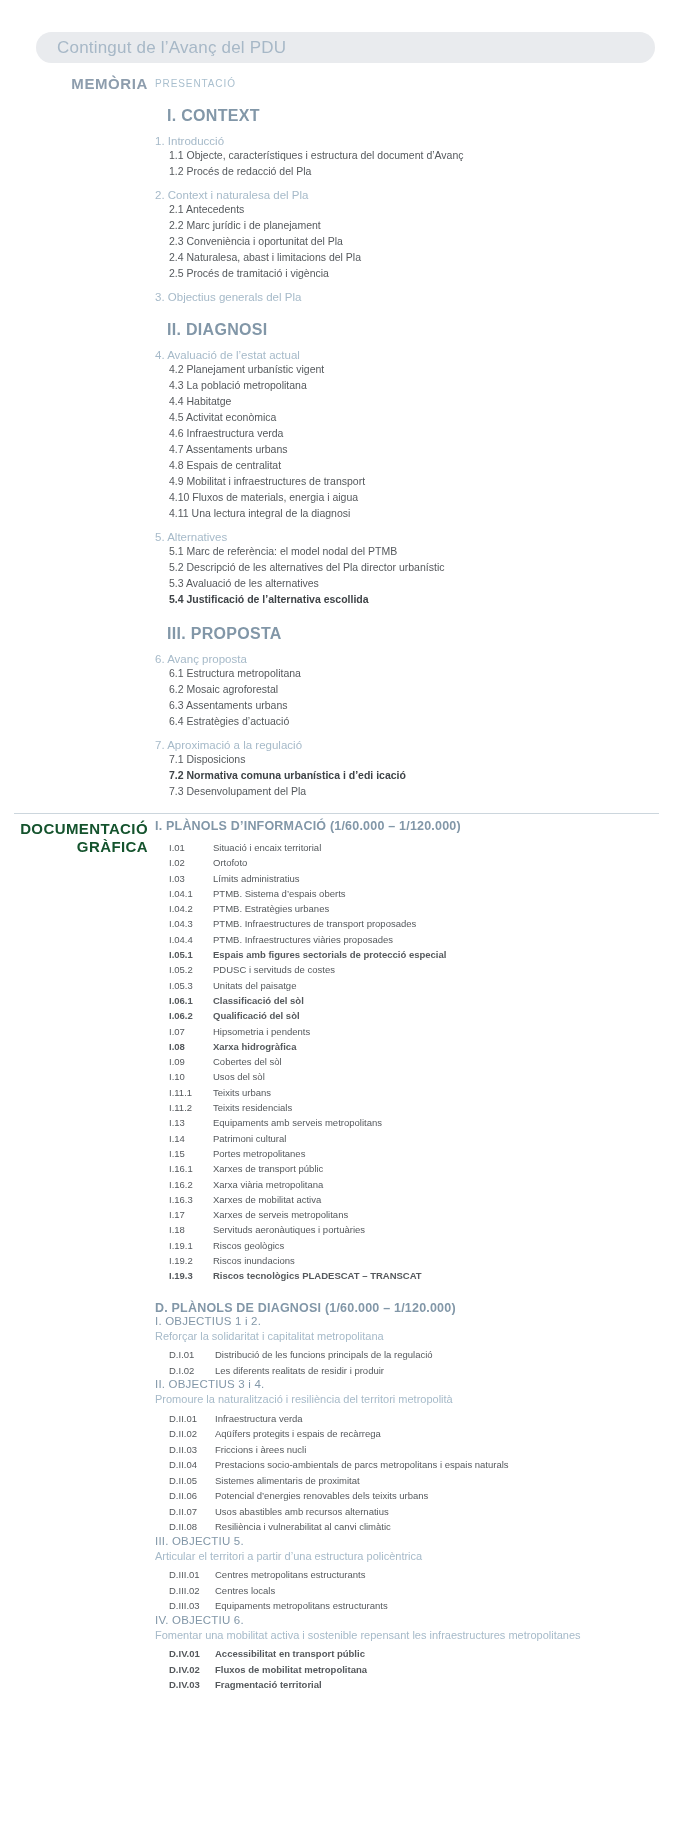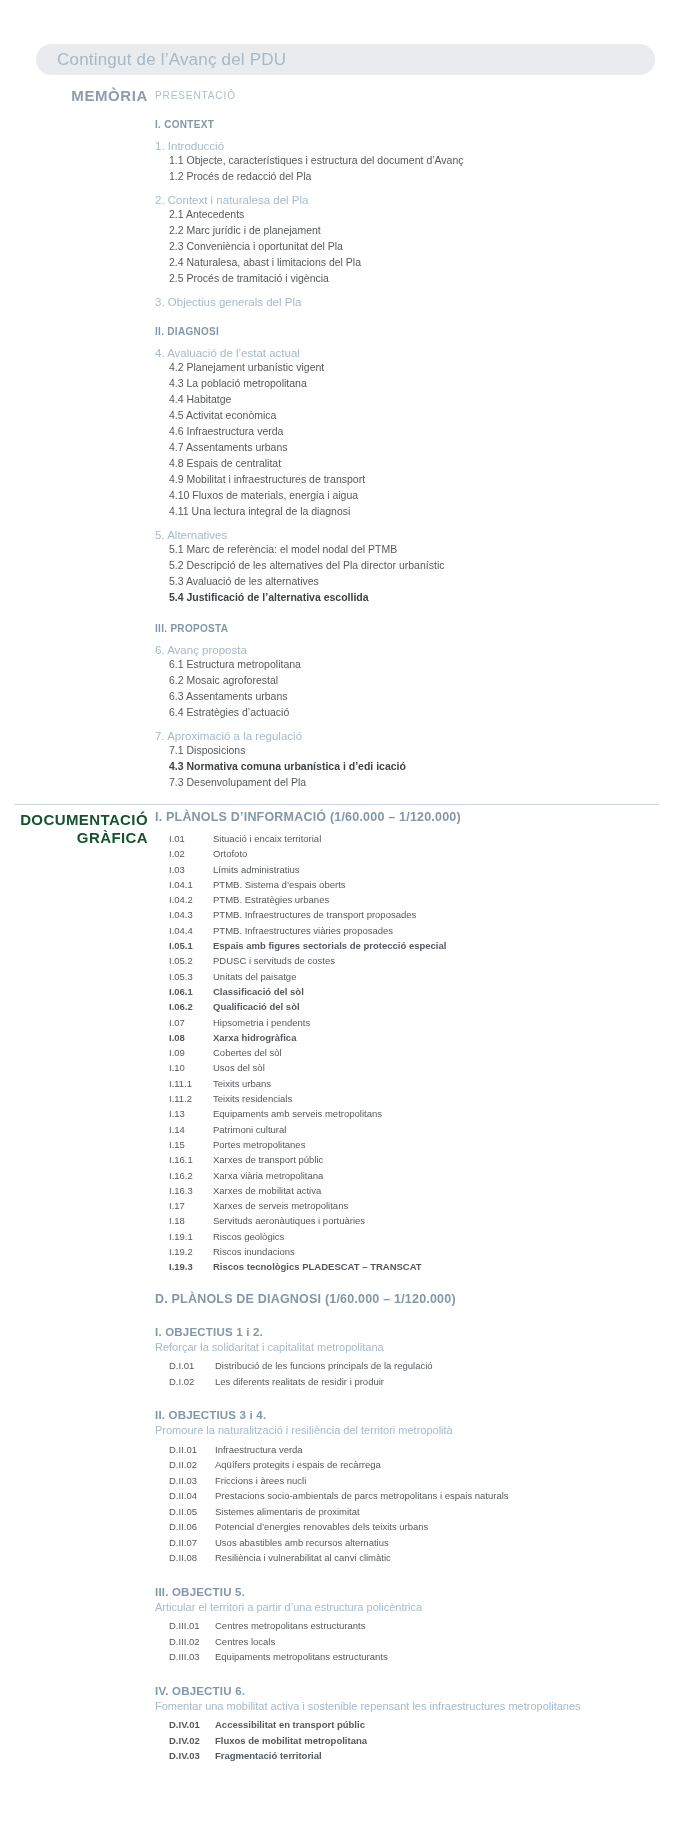--- a/index.html
+++ b/index.html
@@ -5,21 +5,21 @@
   html, body { margin: 0; padding: 0; }
   body {
     width: 690px;
     height: 1844px;
     background: #ffffff;
     font-family: "Liberation Sans", "DejaVu Sans", sans-serif;
     -webkit-font-smoothing: antialiased;
     overflow: hidden;
   }
   .banner {
-    margin: 44px 35px 0 36px;
+    margin: 32px 35px 0 36px;
     height: 31px;
     background: #e9ebee;
     border-radius: 16px;
     display: flex;
     align-items: center;
     padding-left: 21px;
     box-sizing: border-box;
   }
   .banner span {
     font-size: 17px;
@@ -36,25 +36,26 @@
     color: #8d9dad;
     padding-top: 1px;
   }
   .presentacio {
     font-size: 10px;
     letter-spacing: 0.9px;
     color: #a9bfce;
     padding-top: 4px;
   }
   .part-header {
-    font-size: 10px;
+    font-size: 16px;
     font-weight: 700;
     letter-spacing: 0.3px;
     color: #8297a8;
     margin-top: 18px;
+    margin-left: 12px;
   }
   .group-title {
     font-size: 11.5px;
     color: #a6bac9;
     margin-top: 10px;
   }
   .toc-item {
     font-size: 10.5px;
     color: #55595d;
     line-height: 16px;
@@ -87,24 +88,24 @@
   .plan-row {
     display: flex;
     font-size: 9.5px;
     color: #55595d;
     line-height: 15.3px;
     padding-left: 14px;
   }
   .plan-code { flex: 0 0 44px; }
   .objective-header {
     font-size: 11.5px;
-    font-weight: 700;
+    font-weight: 400;
     letter-spacing: 0.2px;
     color: #8297a8;
-    margin-top: 20px;
+    margin-top: 0;
   }
   .objective-subtitle {
     font-size: 11px;
     color: #a6bac9;
     line-height: 14.5px;
     max-width: 438px;
     margin-top: 2px;
   }
   .diag-list { margin-top: 4px; }
   .diag-row {
@@ -161,21 +162,21 @@
           <div class="toc-item">5.3 Avaluació de les alternatives</div>
           <div class="toc-item bold">5.4 Justificació de l’alternativa escollida</div>
           <div class="part-header">III. PROPOSTA</div>
           <div class="group-title">6. Avanç proposta</div>
           <div class="toc-item">6.1 Estructura metropolitana</div>
           <div class="toc-item">6.2 Mosaic agroforestal</div>
           <div class="toc-item">6.3 Assentaments urbans</div>
           <div class="toc-item">6.4 Estratègies d’actuació</div>
           <div class="group-title">7. Aproximació a la regulació</div>
           <div class="toc-item">7.1 Disposicions</div>
-          <div class="toc-item bold">4.3 Normativa comuna urbanística i d’edi icació</div>
+          <div class="toc-item bold">7.2 Normativa comuna urbanística i d’edi icació</div>
           <div class="toc-item">7.3 Desenvolupament del Pla</div>
         </div>
     </div>
   </div>
 
   <hr class="divider">
 
   <div class="row grafica-row">
     <div class="left-col">
       <div class="grafica-label">

